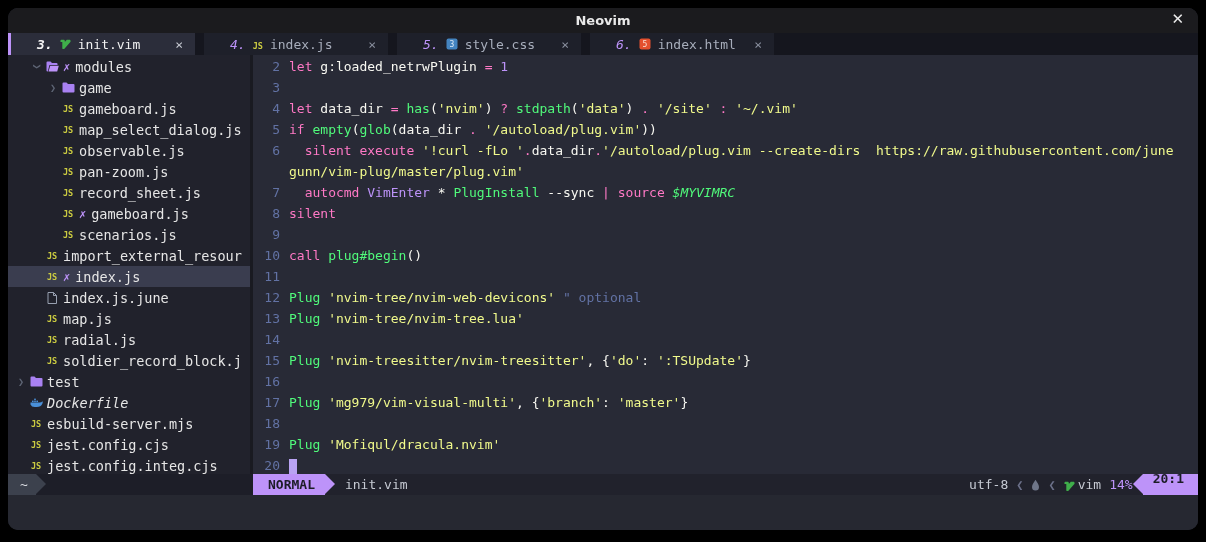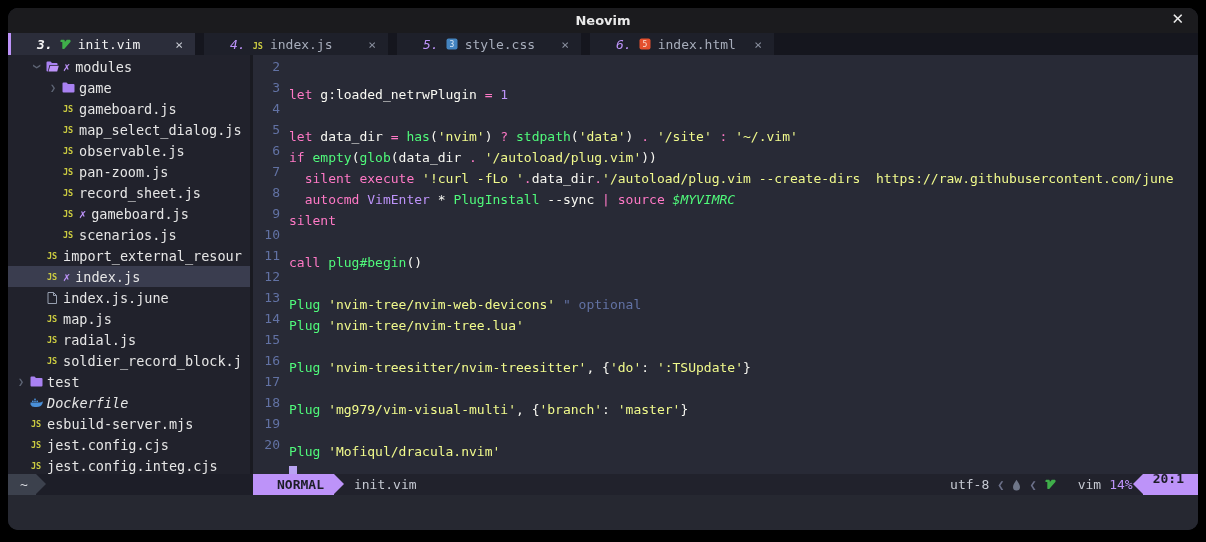--- a/index.html
+++ b/index.html
@@ -39,50 +39,50 @@
                  flex:0 0 auto; }
   .trow .ticon { width:16px; display:inline-flex; justify-content:center;
                  align-items:center; flex:0 0 auto; margin-right:3px; }
   .trow .git { color:#bd93f9; margin-right:5px; font-size:12px; }
   .js-badge { color:#cbcb41; font-size:8.5px; font-weight:bold; letter-spacing:0; }
   
   .editor { flex:1 1 auto; background:#282a36; overflow:hidden; padding-top:1px; }
   .crow { height:21px; display:flex; font-size:13px; line-height:21px; white-space:pre; }
   .crow .ln { width:27px; text-align:right; color:#6272a4; flex:0 0 auto;
               padding-right:0; }
-  .crow .code { padding-left:9px;margin-top:28px; }
+  .crow .code { padding-left:9px; }
   .kw{color:#ff79c6} .op{color:#ff79c6} .fn{color:#50fa7b} .str{color:#f1fa8c}
   .num{color:#bd93f9} .typ{color:#bd93f9} .cm{color:#6272a4} .fg{color:#f8f8f2}
   .env{color:#50fa7b; font-style:italic}
   .cursor-block { display:inline-block; width:8px; height:17px; background:#b9a3f3;
                   vertical-align:middle; margin-top:2px; }
   
   .statusline { height:21px; display:flex; align-items:stretch; flex:0 0 auto;
                 font-size:13px; }
   .sl-tree { width:245px; background:#1d1e28; display:flex; align-items:stretch;
              flex:0 0 auto; }
   .sl-tilde { background:#3c414d; color:#d8dae0; padding:0 8px 0 12px;
               display:flex; align-items:center; }
   .arr-r-gray { width:0; height:0; border-top:10.5px solid transparent;
                 border-bottom:10.5px solid transparent; border-left:10px solid #3c414d; }
   .sl-main { flex:1 1 auto; background:#21222c; display:flex; align-items:stretch; }
   .sl-mode { background:#bd93f9; color:#1c1d27; font-weight:bold;
-             display:flex; align-items:center; padding:0 10px 0 24px; }
+             display:flex; align-items:center; padding:0 10px 0 15px; }
   .arr-r-purple { width:0; height:0; border-top:10.5px solid transparent;
                   border-bottom:10.5px solid transparent; border-left:10px solid #bd93f9; }
   .arr-l-purple { width:0; height:0; border-top:10.5px solid transparent;
                   border-bottom:10.5px solid transparent; border-right:10px solid #bd93f9; }
   .sl-file { color:#c6cad3; display:flex; align-items:center; padding-left:10px; }
   .sl-spacer { flex:1 1 auto; }
   .sl-right { display:flex; align-items:center; gap:8px; color:#c6cad3; }
   .sl-sep { color:#6b7089; font-size:12px; }
   .sl-pct { color:#bd93f9; }
   .sl-pos { background:#bd93f9; color:#1c1d27; font-weight:bold;
             display:flex; align-items:center; padding:0 14px 12px 10px; }
-  .sl-vim { display:flex; align-items:center; gap:22px; }
+  .sl-vim { display:flex; align-items:flex-end; gap:3px; }
   
   .cmdline { height:35px; background:#262831; flex:0 0 auto; }
   svg { display:block; }
 </style>
 </head>
 <body>
 
 <div class="window">
 
   <div class="titlebar">
@@ -296,20 +296,21 @@
           <span>jest.config.integ.cjs</span>
         </div>
       </div>
     <div class="vsep"></div>
     <div class="editor">
         <div class="crow"><span class="ln">2</span><span class="code"><span class="kw">let</span><span class="fg"> g:loaded_netrwPlugin </span><span class="op">=</span><span class="fg"> </span><span class="num">1</span></span></div>
         <div class="crow"><span class="ln">3</span><span class="code"></span></div>
         <div class="crow"><span class="ln">4</span><span class="code"><span class="kw">let</span><span class="fg"> data_dir </span><span class="op">=</span><span class="fg"> </span><span class="fn">has</span><span class="fg">(</span><span class="str">'nvim'</span><span class="fg">) </span><span class="op">?</span><span class="fg"> </span><span class="fn">stdpath</span><span class="fg">(</span><span class="str">'data'</span><span class="fg">) </span><span class="op">.</span><span class="fg"> </span><span class="str">'/site'</span><span class="fg"> </span><span class="op">:</span><span class="fg"> </span><span class="str">'~/.vim'</span></span></div>
         <div class="crow"><span class="ln">5</span><span class="code"><span class="kw">if</span><span class="fg"> </span><span class="fn">empty</span><span class="fg">(</span><span class="fn">glob</span><span class="fg">(data_dir </span><span class="op">.</span><span class="fg"> </span><span class="str">'/autoload/plug.vim'</span><span class="fg">))</span></span></div>
         <div class="crow"><span class="ln">6</span><span class="code"><span class="fg">  </span><span class="kw">silent</span><span class="fg"> </span><span class="kw">execute</span><span class="fg"> </span><span class="str">'!curl -fLo '</span><span class="op">.</span><span class="fg">data_dir</span><span class="op">.</span><span class="str">'/autoload/plug.vim --create-dirs  https://raw.githubusercontent.com/june</span></span></div>
+        <div class="crow"><span class="ln"></span><span class="code"><span class="str">gunn/vim-plug/master/plug.vim'</span></span></div>
         <div class="crow"><span class="ln">7</span><span class="code"><span class="fg">  </span><span class="kw">autocmd</span><span class="fg"> </span><span class="typ">VimEnter</span><span class="fg"> * </span><span class="fn">PlugInstall</span><span class="fg"> --sync </span><span class="op">|</span><span class="fg"> </span><span class="kw">source</span><span class="fg"> </span><span class="env">$MYVIMRC</span></span></div>
         <div class="crow"><span class="ln">8</span><span class="code"><span class="kw">silent</span></span></div>
         <div class="crow"><span class="ln">9</span><span class="code"></span></div>
         <div class="crow"><span class="ln">10</span><span class="code"><span class="kw">call</span><span class="fg"> </span><span class="fn">plug#begin</span><span class="fg">()</span></span></div>
         <div class="crow"><span class="ln">11</span><span class="code"></span></div>
         <div class="crow"><span class="ln">12</span><span class="code"><span class="fn">Plug</span><span class="fg"> </span><span class="str">'nvim-tree/nvim-web-devicons'</span><span class="fg"> </span><span class="cm">" optional</span></span></div>
         <div class="crow"><span class="ln">13</span><span class="code"><span class="fn">Plug</span><span class="fg"> </span><span class="str">'nvim-tree/nvim-tree.lua'</span></span></div>
         <div class="crow"><span class="ln">14</span><span class="code"></span></div>
         <div class="crow"><span class="ln">15</span><span class="code"><span class="fn">Plug</span><span class="fg"> </span><span class="str">'nvim-treesitter/nvim-treesitter'</span><span class="fg">, {</span><span class="str">'do'</span><span class="fg">: </span><span class="str">':TSUpdate'</span><span class="fg">}</span></span></div>
         <div class="crow"><span class="ln">16</span><span class="code"></span></div>

